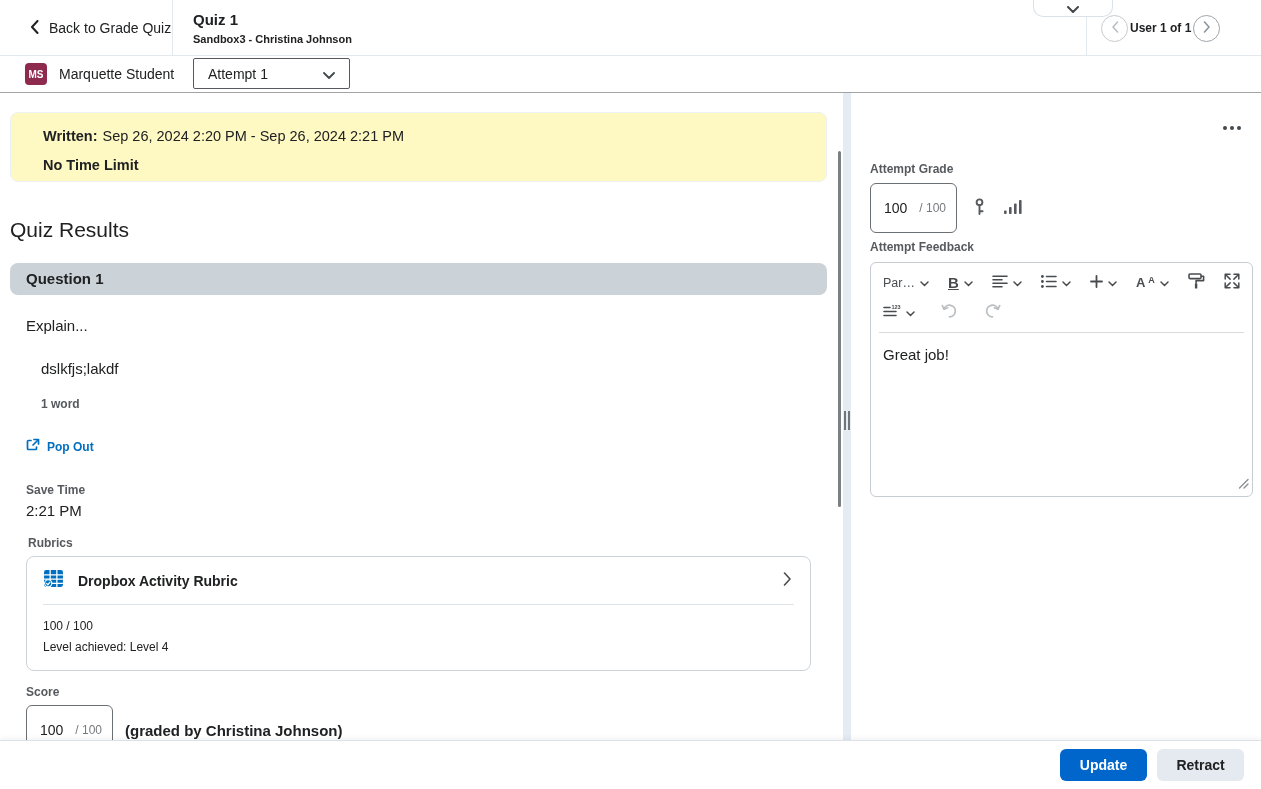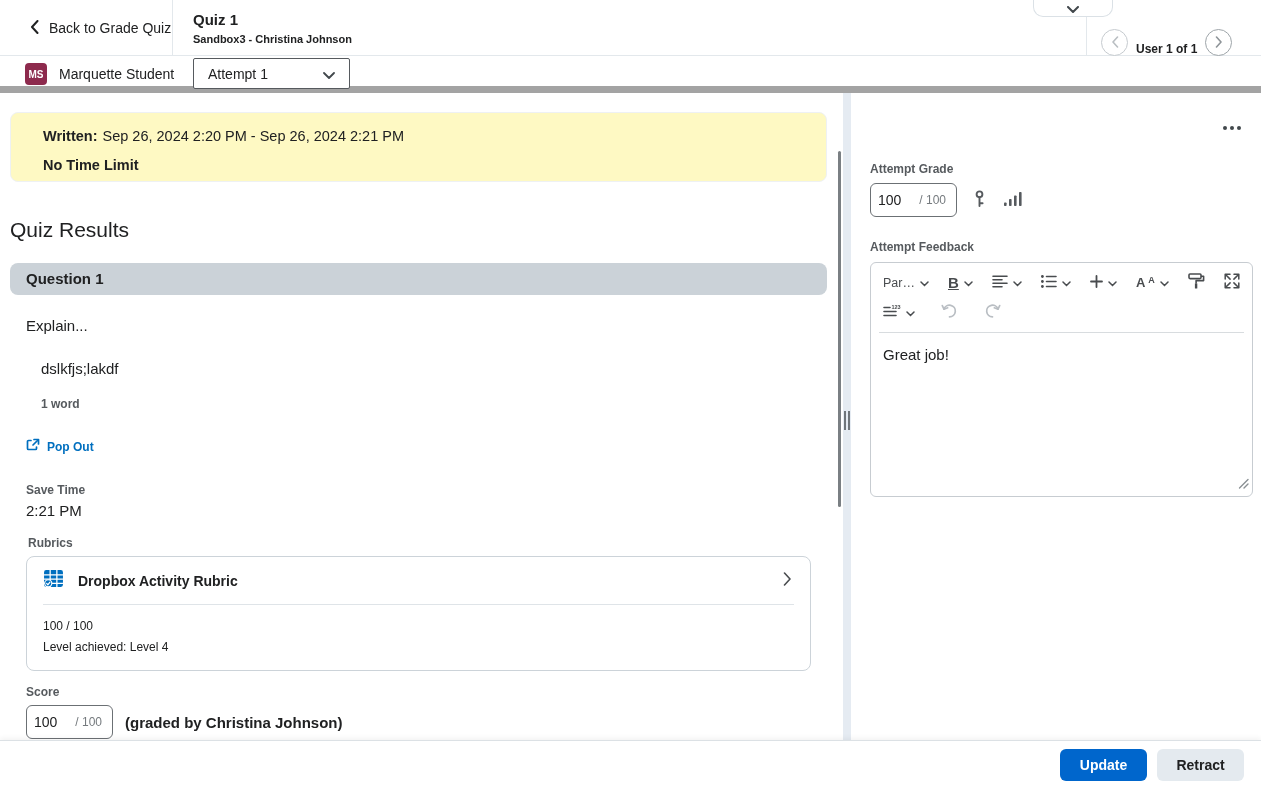--- a/index.html
+++ b/index.html
@@ -15,30 +15,30 @@
   .hdr-divider{ position:absolute; left:172px; top:0; width:1px; height:56px; background:#e3e8ec; }
   .title-block{ position:absolute; left:193px; top:11px; }
   .page-title{ font-size:15px; font-weight:bold; }
   .page-subtitle{ font-size:11px; font-weight:bold; margin-top:5px; }
   .collapse-tab{ position:absolute; left:1033px; top:0; width:80px; height:17px;
                  background:#fff; border:1px solid #dbe1e6; border-top:none;
                  border-radius:0 0 10px 10px; display:flex; align-items:center;
                  justify-content:center; cursor:pointer; z-index:6; }
   .hdr-divider2{ position:absolute; left:1086px; top:17px; width:1px; height:39px; background:#e3e8ec; }
   .user-nav{ position:absolute; left:1101px; top:0; height:56px; display:flex;
-             align-items:flex-end; gap:8px; }
+             align-items:center; gap:2px; }
   .nav-circle{ width:27px; height:27px; border-radius:50%; background:#fff;
                border:1px solid #9ea5a9; display:flex; align-items:center;
                justify-content:center; cursor:pointer; }
   .nav-circle.prev{ border-color:#c6cbcf; }
   .user-nav-label{ font-size:12px; font-weight:bold; }
 
   
   .attempt-bar{ position:absolute; left:0; top:56px; width:1261px; height:37px;
-                background:#fff; border-bottom:7px solid #a3a3a3; z-index:4; }
+                background:#fff; border-bottom:1px solid #a3a3a3; z-index:4; }
   .avatar{ position:absolute; left:25px; top:7px; width:22px; height:22px;
            border-radius:4px; background:#8d2a4d; color:#fff; font-size:10px;
            font-weight:bold; display:flex; align-items:center; justify-content:center; }
   .student-name{ position:absolute; left:59px; top:0; height:36px; display:flex;
                  align-items:center; font-size:14px; }
   .attempt-select{ position:absolute; left:193px; top:2px; width:157px; height:31px;
                    border:1px solid #565a5e; border-radius:2px; background:#fff;
                    display:flex; align-items:center; justify-content:space-between;
                    padding:0 14px; font-size:14px; cursor:pointer; }
 
@@ -67,22 +67,22 @@
   .rubric-header{ height:47px; display:flex; align-items:center; gap:14px;
                   padding:0 18px 0 16px; cursor:pointer; }
   .rubric-name{ font-size:14px; font-weight:bold; flex:1; }
   .rubric-divider{ height:1px; background:#dfe4e8; margin:0 16px; }
   .rubric-body{ padding:14px 16px 16px; font-size:12px; }
   .rubric-level{ margin-top:7px; }
   .score-label{ margin:14px 0 0 26px; }
   .score-row{ margin:6px 0 0 26px; display:flex; align-items:center; gap:12px; }
   .graded-by{ font-size:15px; font-weight:bold; }
 
-  .num-input{ display:flex; align-items:center; justify-content:flex-end; gap:18px;
-              width:87px; height:34px; border:1px solid #6b7074; border-radius:6px;
+  .num-input{ display:flex; align-items:center; justify-content:flex-end; gap:12px;
+              width:87px; height:50px; border:1px solid #6b7074; border-radius:6px;
               background:#fff; padding:0 10px; }
   .num-input input{ width:34px; border:none; outline:none; background:transparent;
                     font-family:inherit; font-size:14px; color:#202122; text-align:right; }
   .out-of{ font-size:12px; color:#757a7e; white-space:nowrap; }
 
   
   .scroll-thumb{ position:absolute; left:838px; top:151px; width:3px; height:356px;
                  background:#7a7f83; border-radius:2px; cursor:pointer; }
   .splitter{ position:absolute; left:843px; top:93px; width:8px; height:647px;
              background:#e5ebf2; cursor:col-resize; }

